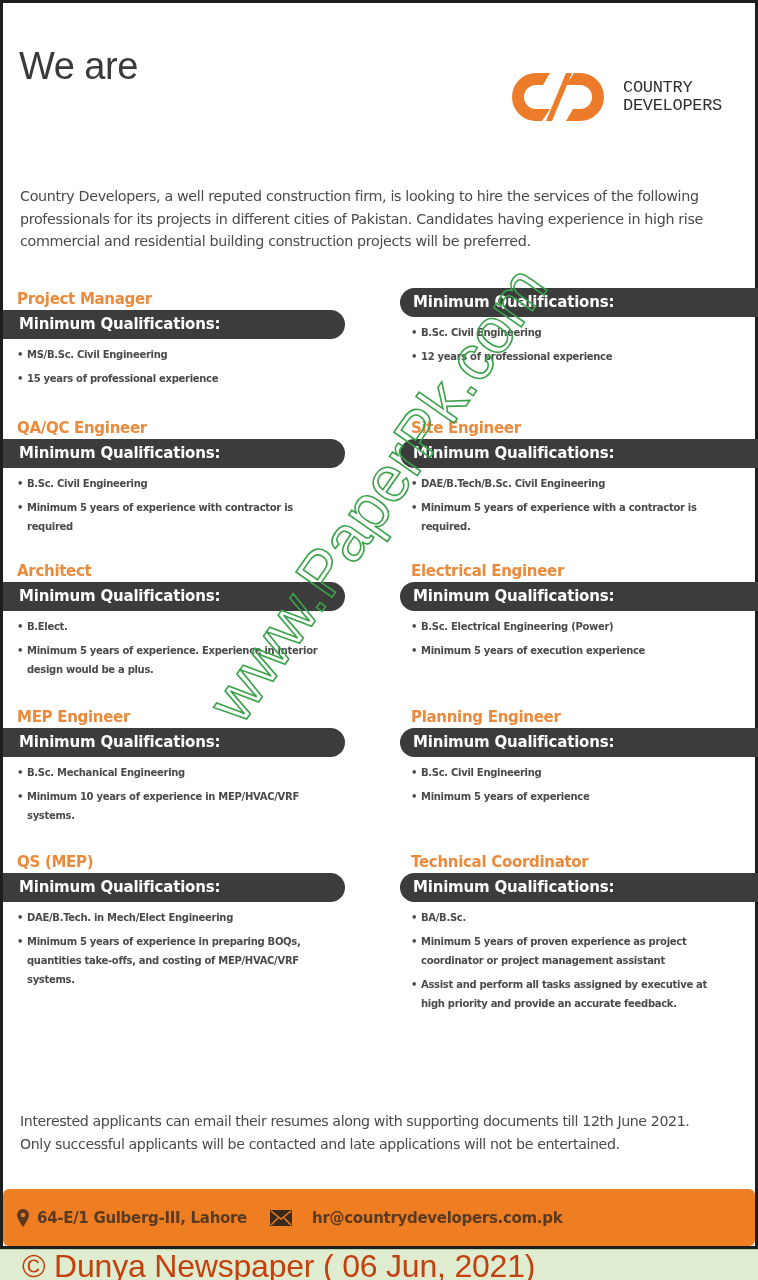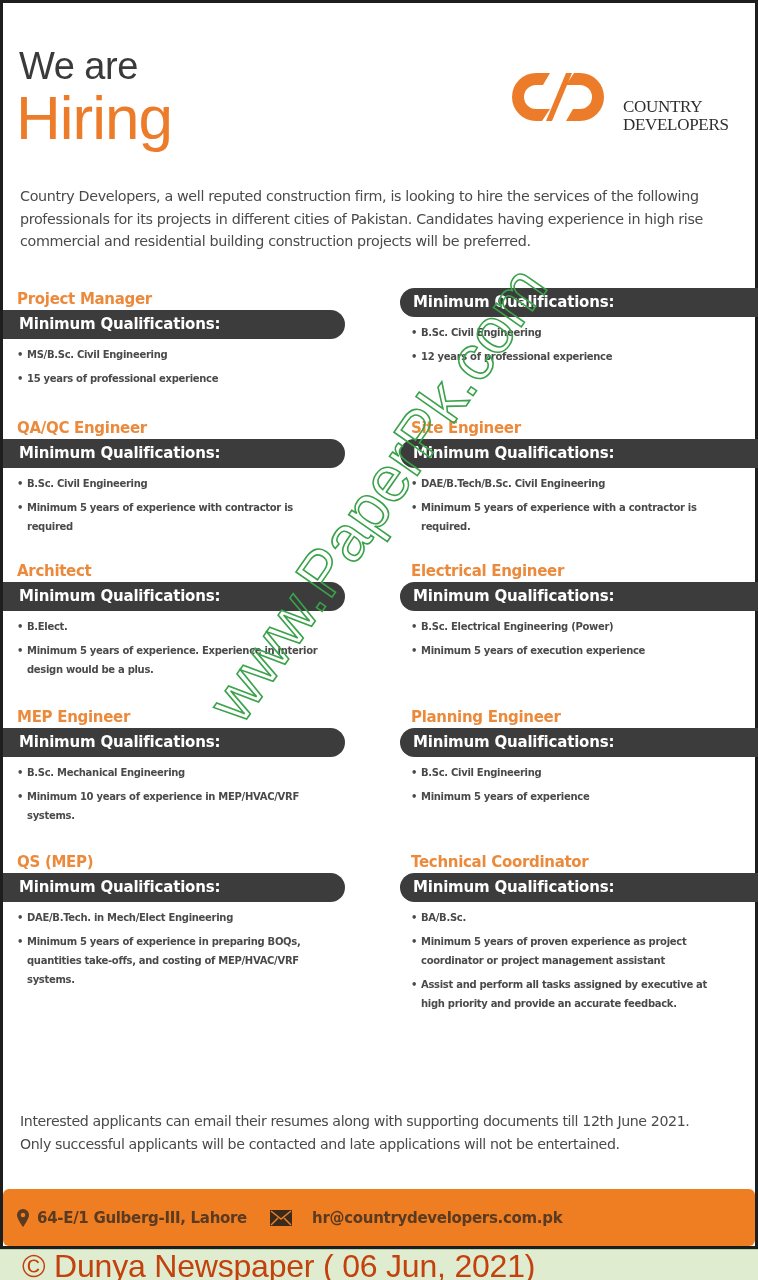--- a/index.html
+++ b/index.html
@@ -16,22 +16,22 @@
     letter-spacing: -0.5px;
   }
   .headline-hiring {
     position: absolute; left: 13px; top: 84px;
     font-family: "Liberation Sans", sans-serif; font-size: 62px; color: #ec7b2a;
     letter-spacing: -1px; line-height: 1;
   }
   .logo { position: absolute; left: 503px; top: 62px; width: 240px; height: 64px; }
   .logo-mark { position: absolute; left: 0; top: 0; width: 104px; height: 64px; }
   .logo-text {
-    position: absolute; left: 117px; top: 14px; font-family: Liberation Serif, serif;
-    font-size: 17px; line-height: 18px; color: #2e2e2e; letter-spacing: -0.3px; margin-top: 19px;
+    position: absolute; left: 117px; top: 14px; font-family: Liberation Mono, monospace;
+    font-size: 17px; line-height: 18px; color: #2e2e2e; letter-spacing: -0.3px;
   }
   .intro {
     position: absolute; left: 17px; top: 182px; width: 722px;
     font-size: 14.3px; line-height: 22.5px; color: #4a4a4a; letter-spacing: -0.35px;
   }
 
   .job { position: absolute; }
   .job-title {
     font-size: 15px; color: #ec8a3c; height: 22px; line-height: 22px;
     font-weight: bold; letter-spacing: -0.3px;
@@ -74,21 +74,20 @@
     transform-origin: left top; font-family: "Liberation Sans", sans-serif; font-size: 64px;
     color: transparent; -webkit-text-stroke: 1.6px #3aa24a; white-space: nowrap; pointer-events: none;
   }
 </style>
 </head>
 <body>
 
 <div class="ad-frame">
 
   <div class="headline-we">We are</div>
-  <div class="headline-hiring">Hiring</div>
 
   <div class="logo">
     <svg class="logo-mark" viewBox="0 0 104 64">
       <path d="M44 8 H30 A24 24 0 0 0 30 56 H36 L44 44 H30 A12 12 0 0 1 30 20 H37 Z" fill="#ec7b2a"></path>
       <path d="M60 56 H74 A24 24 0 0 0 74 8 H68 L60 20 H74 A12 12 0 0 1 74 44 H67 Z" fill="#ec7b2a"></path>
       <path d="M40 56 L60 8 H66 L46 56 Z" fill="#ec7b2a"></path>
     </svg>
     <div class="logo-text">
       <div>COUNTRY</div>
       <div>DEVELOPERS</div>

